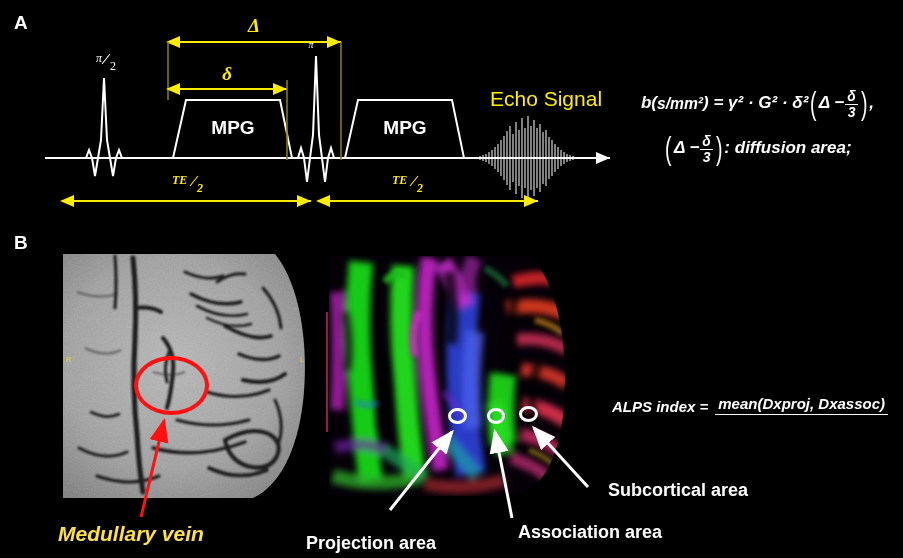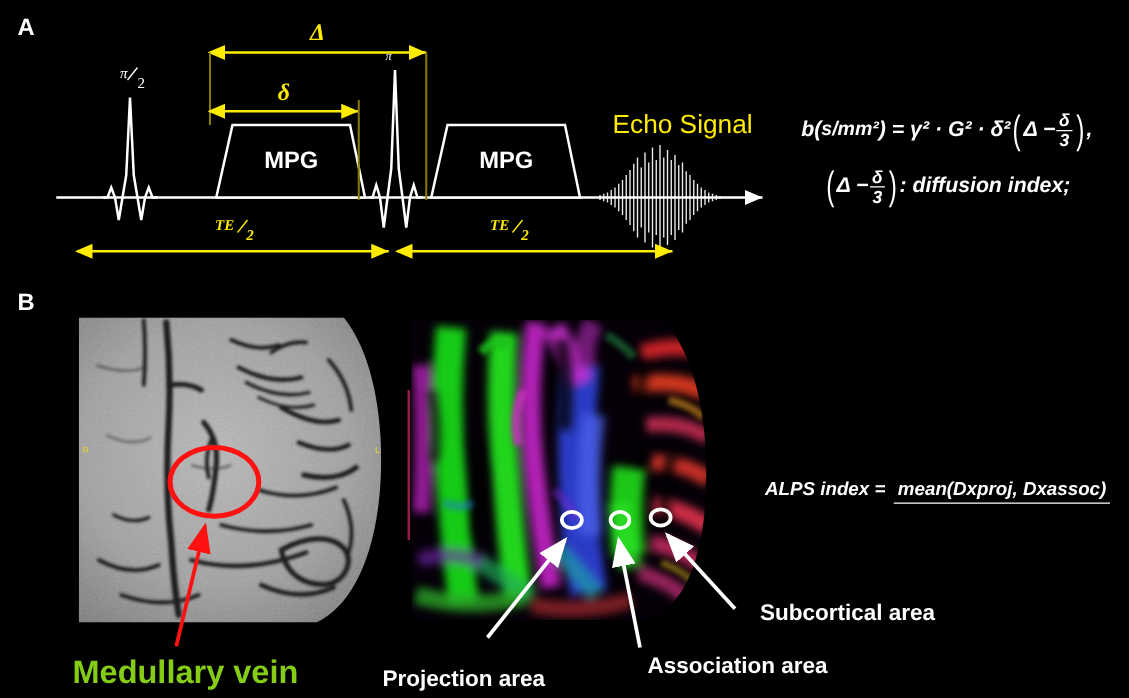--- a/index.html
+++ b/index.html
@@ -99,30 +99,31 @@
     display: inline-block;
     vertical-align: middle;
     font-size: 0.92em;
   }
   #formula-alps {
     left: 612px;
     top: 383px;
     font-size: 15px;
     width: 285px;
     display: flex;
-    align-items: flex-start;
+    align-items: flex-end;
     justify-content: flex-start;
   }
   #formula-alps .lhs { margin-right: 7px; white-space: nowrap; }
   #formula-alps .rhs { text-align: center; }
   #formula-alps .rhs .num {
     display: block;
     border-bottom: 1.8px solid #ffffff;
     padding: 0 3px 2px 3px;
     white-space: nowrap;
+    margin-top: 12px;
   }
   #formula-alps .rhs .den {
     display: block;
     padding: 2px 3px 0 3px;
     white-space: nowrap;
   }
 
   
   .brain-img {
     position: absolute;
@@ -156,21 +157,21 @@
     position: absolute;
     left: 0; top: 0;
     pointer-events: none;
   }
   .callout-label {
     position: absolute;
     font-family: "Liberation Sans", sans-serif;
     font-weight: bold;
     white-space: nowrap;
   }
-  .callout-red { color: #84cc16; font-size: 26px; }
+  .callout-red { color: #fde047; font-size: 21px; font-style: italic; }
   .callout-white { color: #ffffff; font-size: 18px; }
 </style>
 </head>
 <body>
 
 <div class="stage">
 
   <div class="panel-letter" id="panel-a-letter">A</div>
 
   <svg id="seq-svg" width="620" height="225" viewBox="0 0 620 225">
@@ -262,21 +263,21 @@
     <line x1="318" y1="201" x2="538" y2="201" stroke="#ffec00" stroke-width="2" marker-start="url(#arrYs)" marker-end="url(#arrY)"></line>
     <g>
       <text class="seq-label-yellow" x="392" y="184" font-size="12">TE</text>
       <line x1="410" y1="186" x2="418" y2="176" stroke="#ffec00" stroke-width="1.1"></line>
       <text class="seq-label-yellow" x="417" y="192" font-size="12">2</text>
     </g>
   </svg>
 
   <div class="formula-block" id="formula-b">
     <span class="line1"><span>b(</span><span class="slashfrac"><span>s</span>/<span>mm²</span></span><span>) = γ² · G² · δ²</span><span class="paren">(</span><span>Δ −</span><span class="frac"><span class="num">δ</span><span class="den">3</span></span><span class="paren">)</span><span>,</span></span>
-    <span class="line2"><span class="paren">(</span><span>Δ −</span><span class="frac"><span class="num">δ</span><span class="den">3</span></span><span class="paren">)</span><span>: diffusion index;</span></span>
+    <span class="line2"><span class="paren">(</span><span>Δ −</span><span class="frac"><span class="num">δ</span><span class="den">3</span></span><span class="paren">)</span><span>: diffusion area;</span></span>
   </div>
 
   <div class="panel-letter" id="panel-b-letter">B</div>
 
   <div class="brain-img" id="brain-swi">
     <svg width="257" height="248" viewBox="0 0 257 248">
       <defs>
         <radialGradient id="gBrain" cx="45%" cy="45%" r="68%">
           <stop offset="0%" stop-color="#b9b9b9"></stop>
           <stop offset="62%" stop-color="#a2a2a2"></stop>

